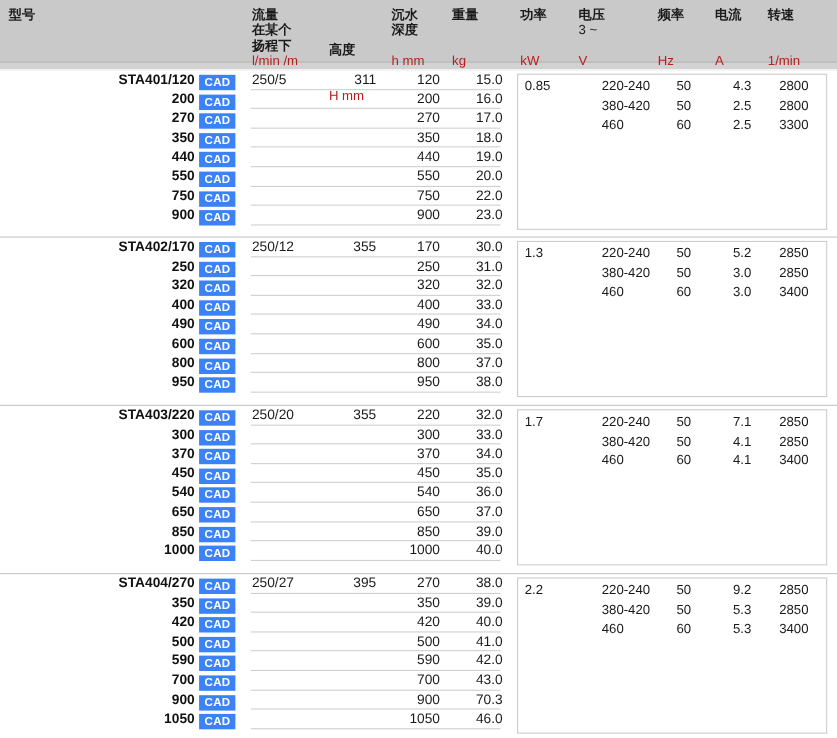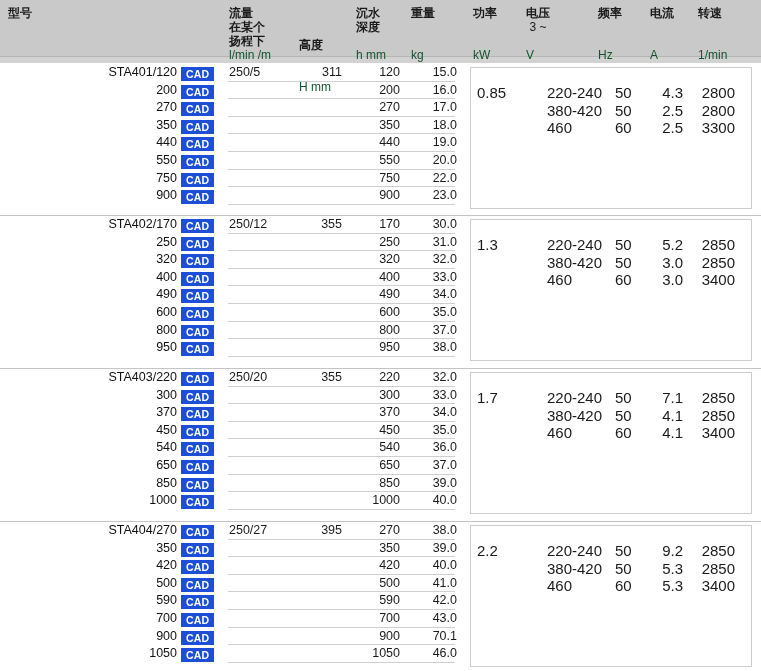--- a/index.html
+++ b/index.html
@@ -39,28 +39,27 @@
     font-weight: bold;
     display: block;
     white-space: nowrap;
   }
   .thead .hcell .unit {
     position: absolute;
     top: 42px;
     left: 0;
     font-weight: normal;
     font-size: 12px;
-    color: #14532d;
+    color: #b91c1c;
     white-space: nowrap;
   }
   .thead .hcell .sub {
     display: block;
     font-weight: bold;
     white-space: nowrap;
-    text-align: center;
   }
 
   .headband {
     height: 6px;
     background: #d2d2d2;
     border-bottom: 1px solid #ffffff;
   }
 
   
   .blocks { position: relative; }
@@ -88,32 +87,32 @@
   .cell {
     position: absolute;
     font-size: 12.5px;
     line-height: 17px;
     white-space: nowrap;
     top: 0;
   }
 
   .c-model {
     right: 584px;       
-    font-weight: normal;
+    font-weight: bold;
     color: #111111;
     text-align: right;
   }
 
   .c-cad {
     left: 181px;
     top: 2px;
   }
   .cadbtn {
     display: inline-block;
-    background: #1d4ed8;
+    background: #3b82f6;
     color: #ffffff;
     font-size: 10.5px;
     font-weight: bold;
     line-height: 12px;
     padding: 1px 5px 1px 5px;
     letter-spacing: 0.2px;
     border-radius: 0;
     font-family: "Liberation Sans", sans-serif;
   }
 
@@ -139,24 +138,24 @@
     top: 3px;
     width: 282px;
     height: 142px;
     border: 1px solid #cccccc;
     background: #ffffff;
     box-sizing: border-box;
   }
   .erow { position: relative; height: 17.6px; }
   .ecell {
     position: absolute;
-    font-size: 15px;
+    font-size: 12px;
     line-height: 17px;
     white-space: nowrap;
-    top: 16px;
+    top: 2px;
     color: #1a1a1a;
   }
   .e-kw  { left: 6px; }
   .e-v   { left: 56px; margin-left: 20px; }
   .e-hz  { left: 144px; }
   .e-a   { left: 180px; width: 32px; text-align: right; }
   .e-rpm { left: 228px; width: 36px; text-align: right; }
 </style>
 </head>
 <body>
@@ -580,21 +579,21 @@
               <div class="cell c-h">700</div>
               <div class="cell c-kg">43.0</div>
               <div class="rowline"></div>
             </div>
             <div class="row">
               <div class="cell c-model">900</div>
               <div class="cell c-cad"><span class="cadbtn">CAD</span></div>
               <div class="cell c-flow"></div>
               <div class="cell c-H"></div>
               <div class="cell c-h">900</div>
-              <div class="cell c-kg">70.1</div>
+              <div class="cell c-kg">70.3</div>
               <div class="rowline"></div>
             </div>
             <div class="row">
               <div class="cell c-model">1050</div>
               <div class="cell c-cad"><span class="cadbtn">CAD</span></div>
               <div class="cell c-flow"></div>
               <div class="cell c-H"></div>
               <div class="cell c-h">1050</div>
               <div class="cell c-kg">46.0</div>
               <div class="rowline"></div>

